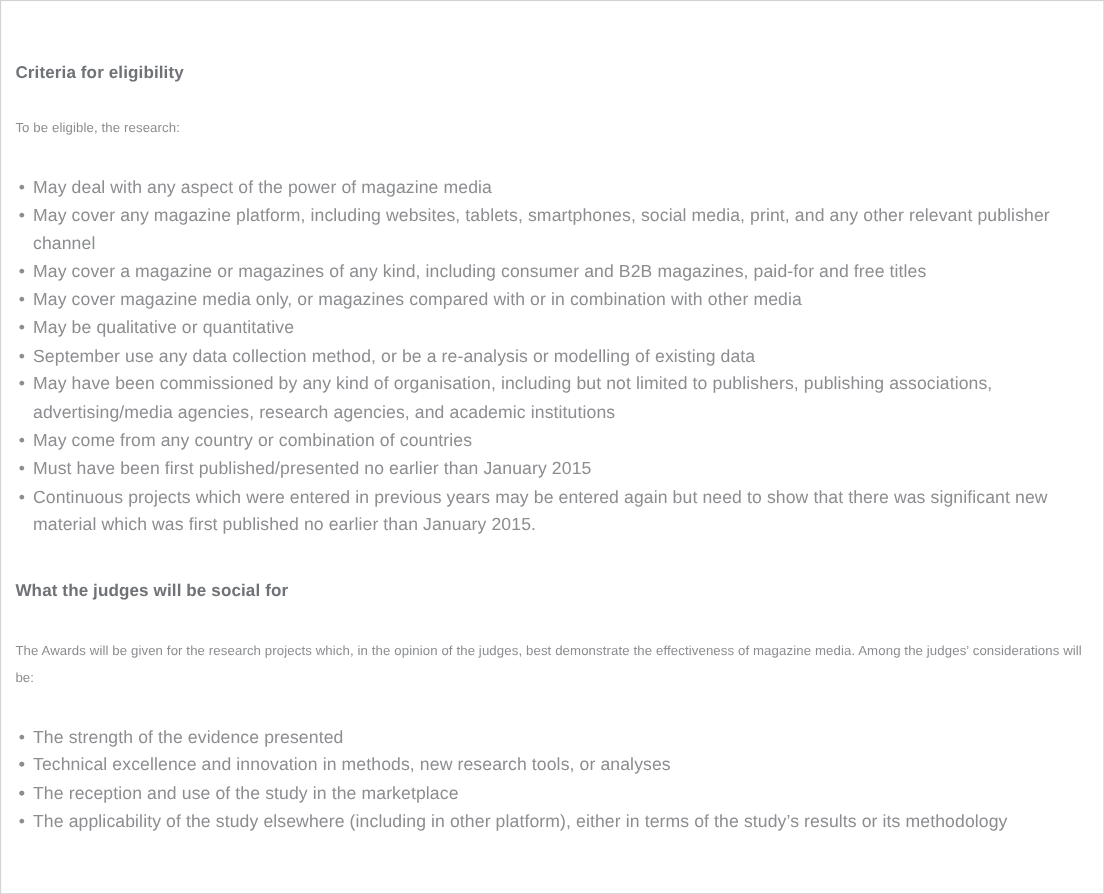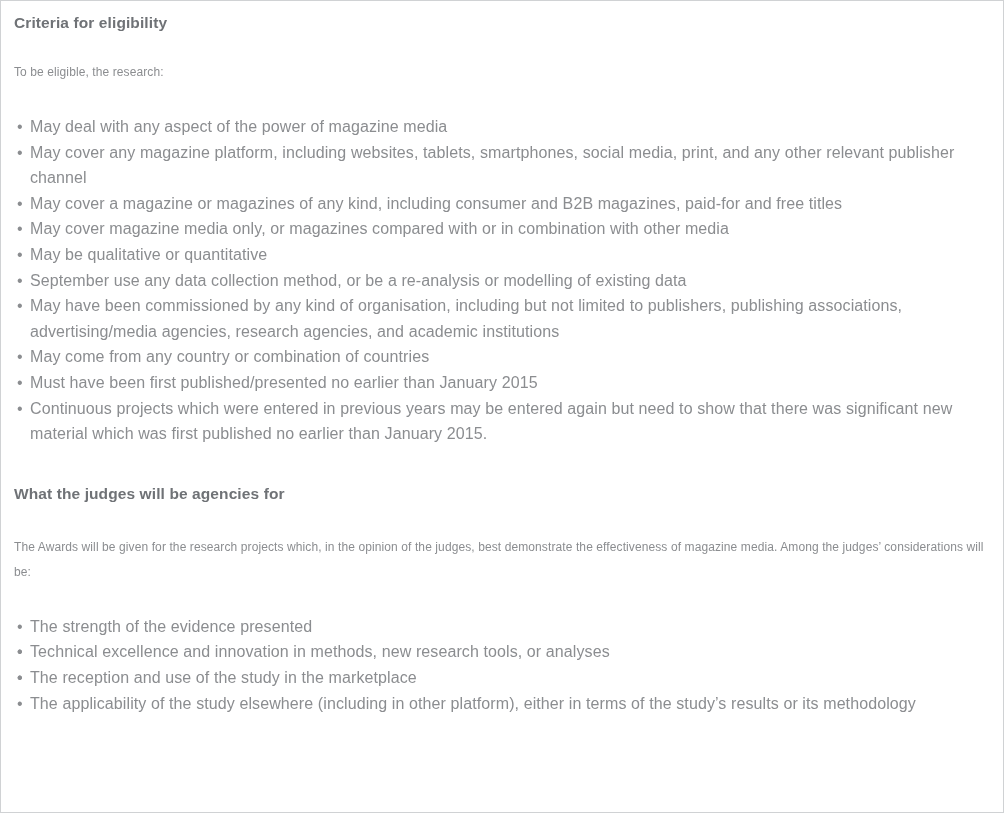--- a/index.html
+++ b/index.html
@@ -15,20 +15,21 @@
     width: 1004px;
     height: 813px;
     box-sizing: border-box;
     background: #ffffff;
     border: 1px solid #d0d2d4;
     overflow: hidden;
   }
   .content {
     box-sizing: border-box;
     padding: 11px 14px 0 13px;
+    margin-top: 44px;
   }
   .section-heading {
     font-size: 15.5px;
     font-weight: bold;
     color: #6f7276;
     line-height: 21px;
     margin: 0;
     letter-spacing: 0.1px;
   }
   .para {
@@ -117,21 +118,21 @@
         <span>Must have been first published/presented  no earlier than January 2015</span>
       </li>
       <li>
         <span class="bullet-dot">•</span>
         <span>Continuous projects which were entered in previous years may be entered again but need to show that there was significant new material which was first published no earlier than January 2015.</span>
       </li>
     </ul>
 
     <div class="gap-lg"></div>
 
-    <h2 class="section-heading">What the judges will be agencies for</h2>
+    <h2 class="section-heading">What the judges will be social for</h2>
 
     <div class="gap-xl"></div>
 
     <p class="para">The Awards will be given for the research projects which, in the opinion of the judges, best demonstrate the effectiveness  of magazine media. Among the judges’ considerations will be:</p>
 
     <div class="gap-md"></div>
 
     <ul class="bullets">
       <li>
         <span class="bullet-dot">•</span>

